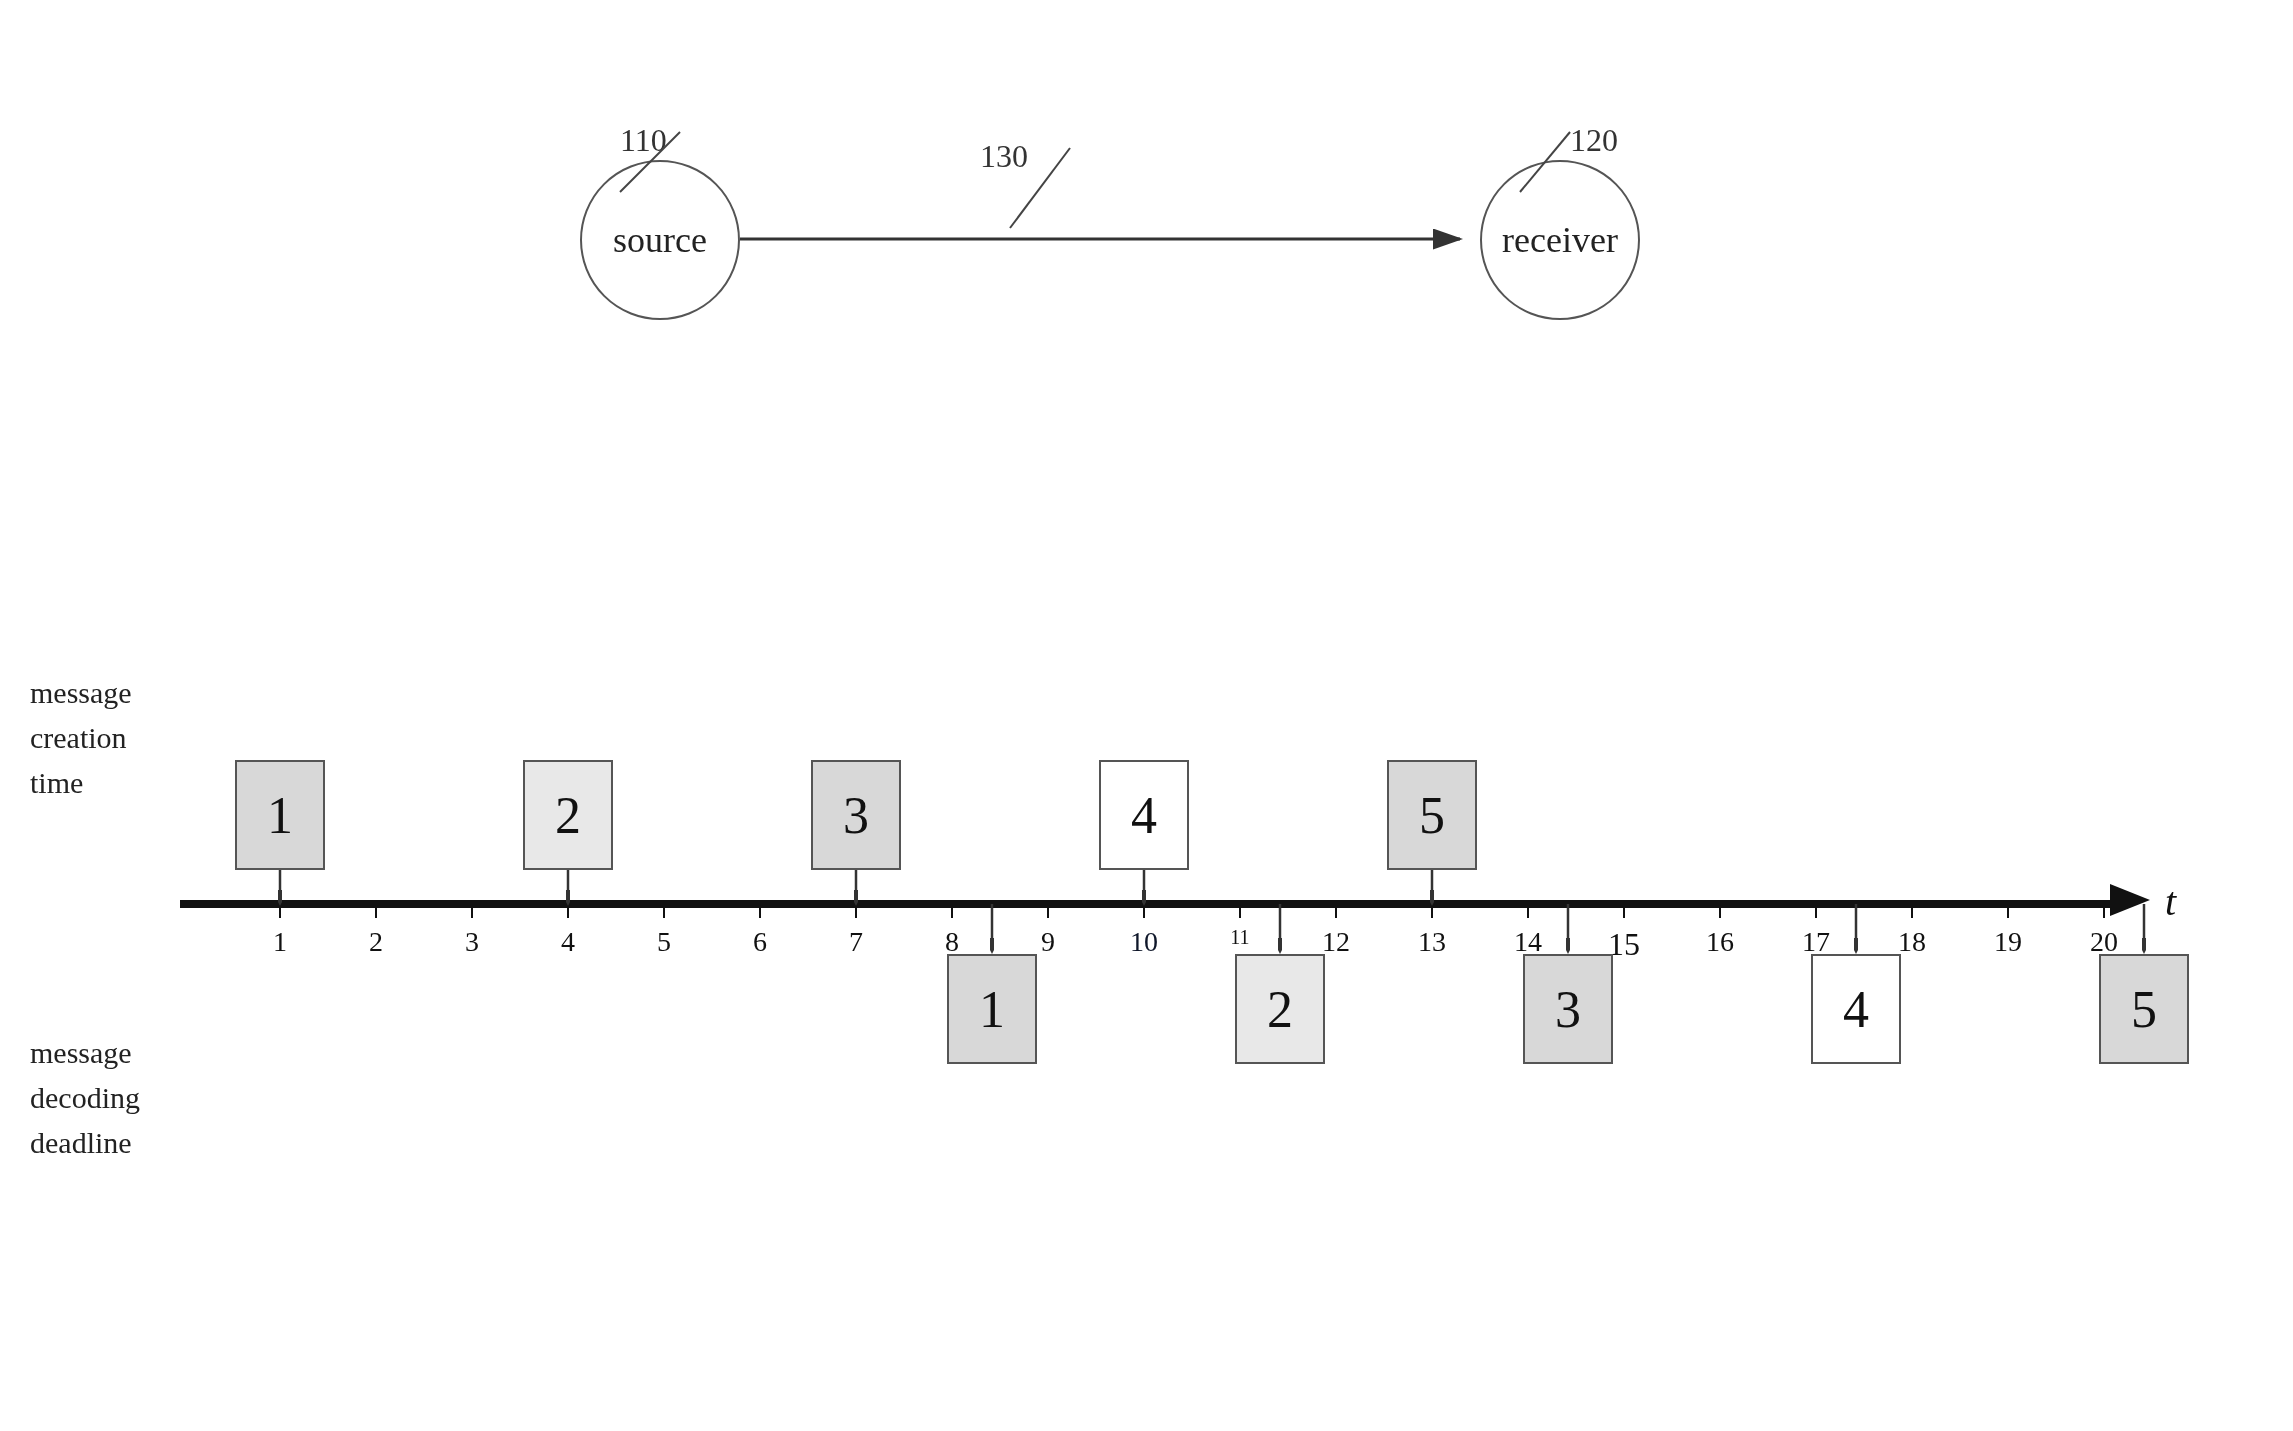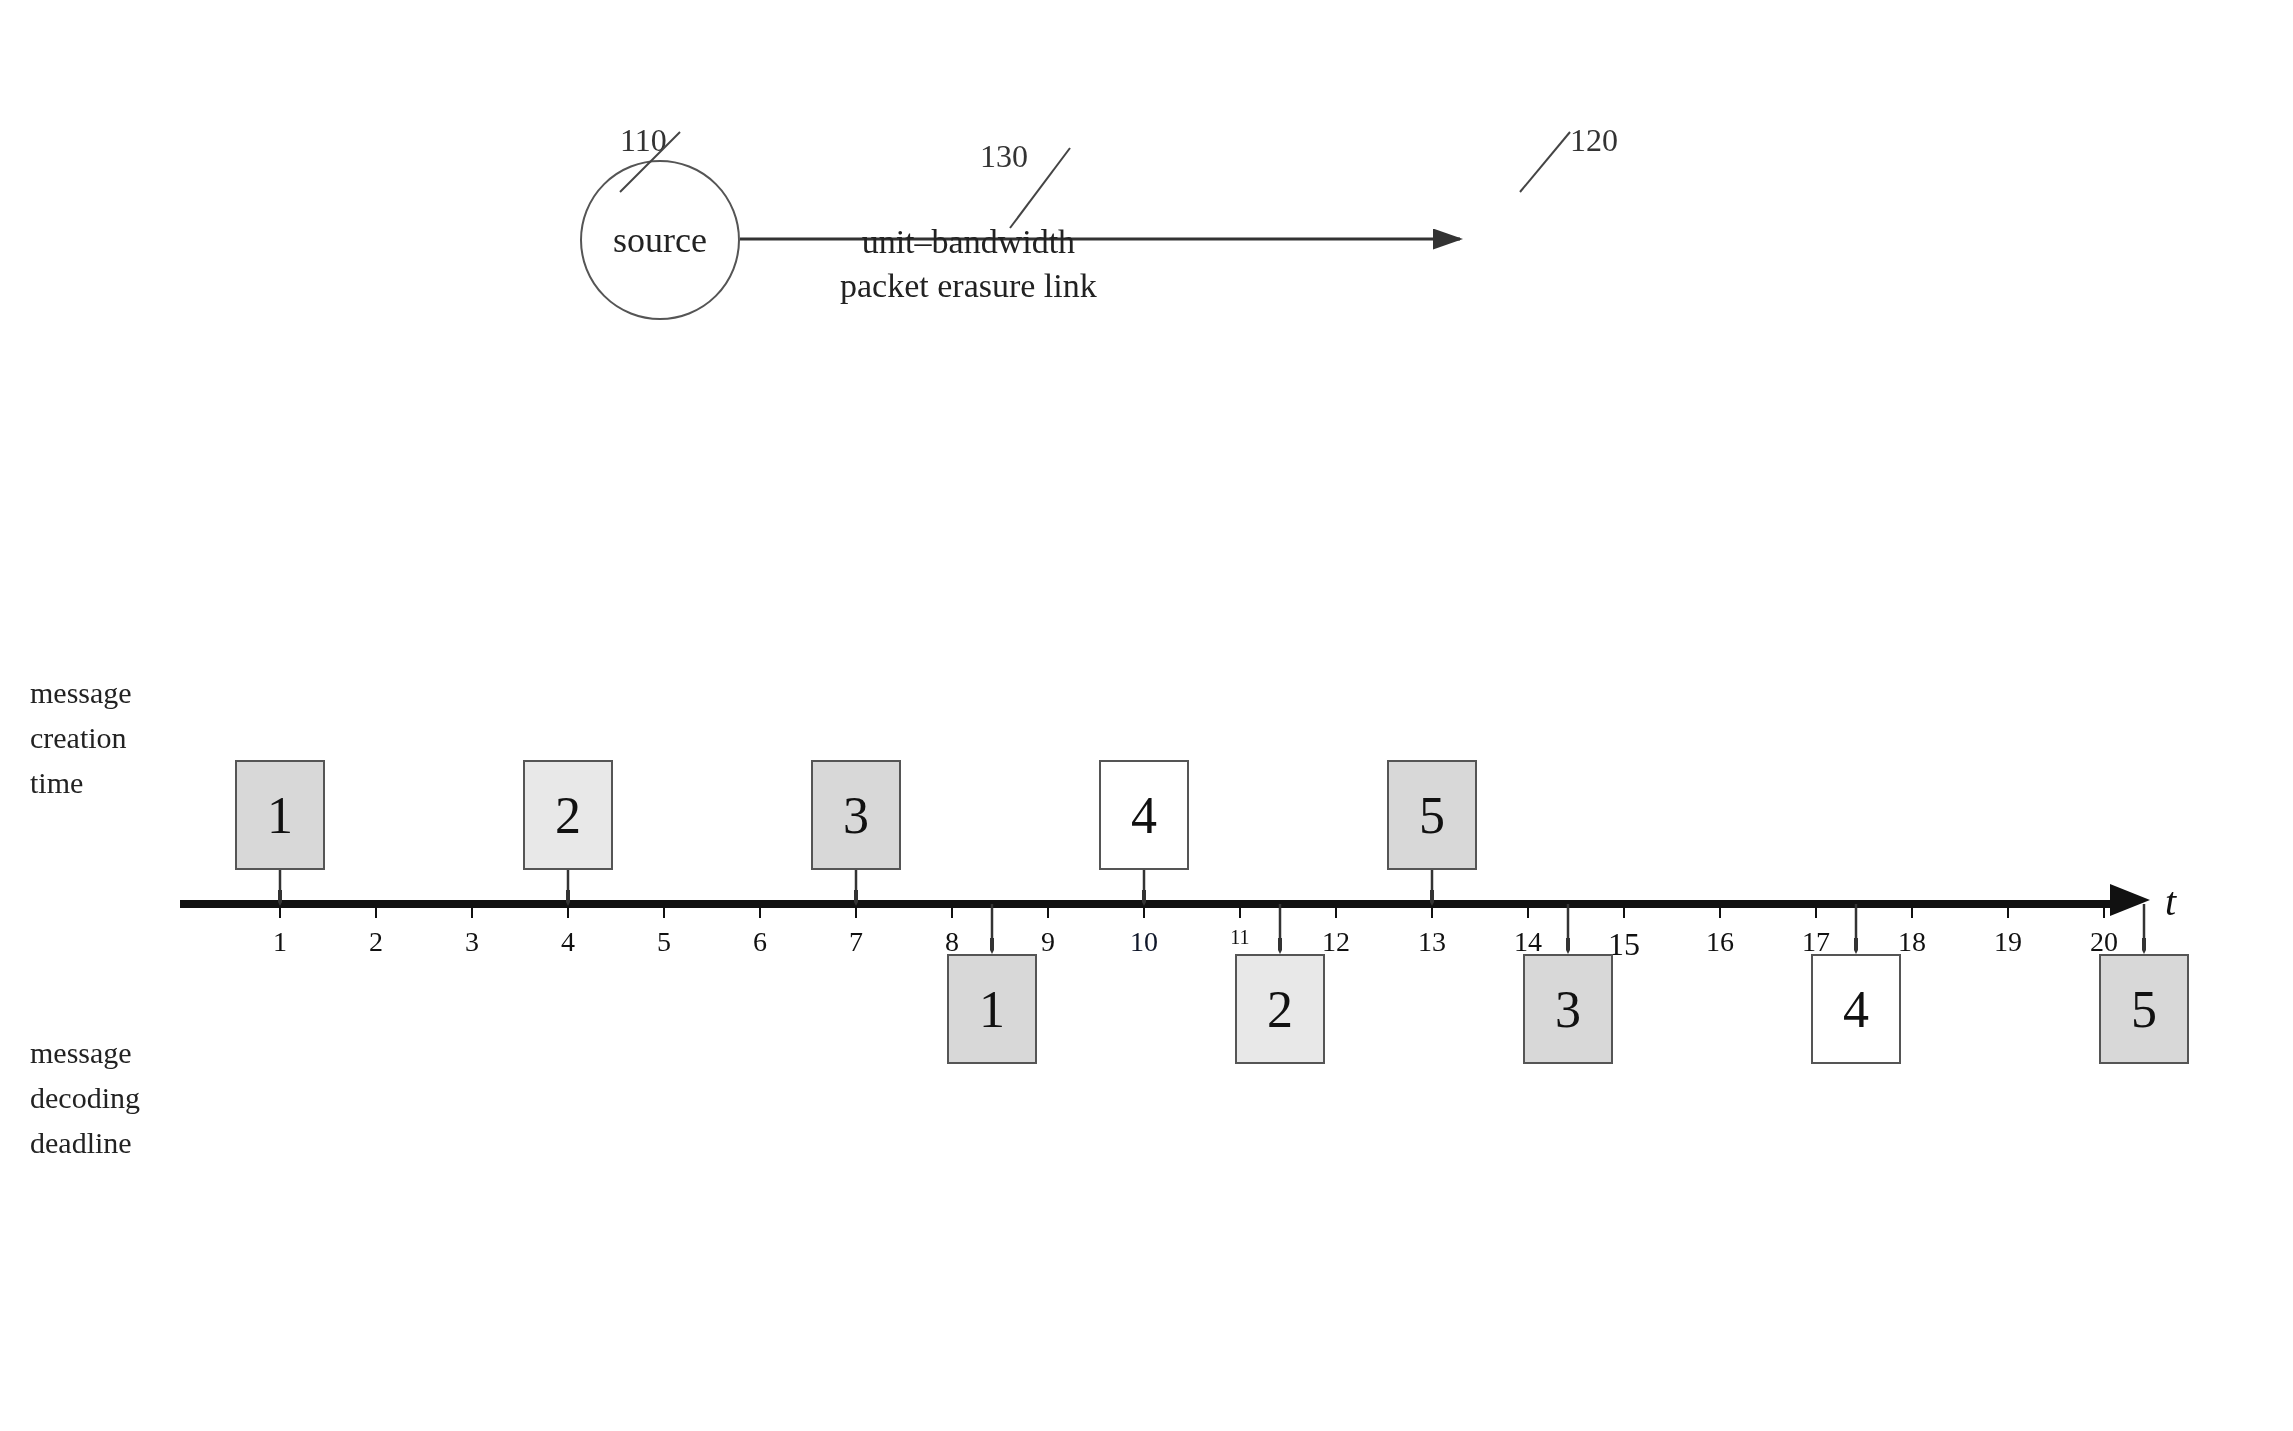--- a/index.html
+++ b/index.html
@@ -151,27 +151,26 @@
 
   <svg style="position:absolute; top:155px; left:740px; width:740px; height:60px;">
     <defs>
       <marker id="arrowhead" markerWidth="10" markerHeight="7" refX="9" refY="3.5" orient="auto">
         <polygon points="0 0, 10 3.5, 0 7" fill="#333"></polygon>
       </marker>
     </defs>
     <line x1="0" y1="24" x2="720" y2="24" stroke="#333" stroke-width="3" marker-end="url(#arrowhead)"></line>
   </svg>
 
-  <div class="link-label">
-    <div>unit–bandwidth</div>
-    <div>packet erasure link</div>
+
+  <div class="node-label label-120">120</div>
+
+  <div class="node-circle receiver-node">
+    <span>receiver</span>
   </div>
-
-  <div class="node-label label-120">120</div>
-
 
   <svg style="position:absolute; top:62px; left:600px; width:100px; height:80px;">
     <line x1="80" y1="10" x2="20" y2="70" stroke="#444" stroke-width="2"></line>
   </svg>
 
   <svg style="position:absolute; top:62px; left:1500px; width:100px; height:80px;">
     <line x1="70" y1="10" x2="20" y2="70" stroke="#444" stroke-width="2"></line>
   </svg>
 
   <svg style="position:absolute; top:78px; left:1000px; width:100px; height:100px;">

